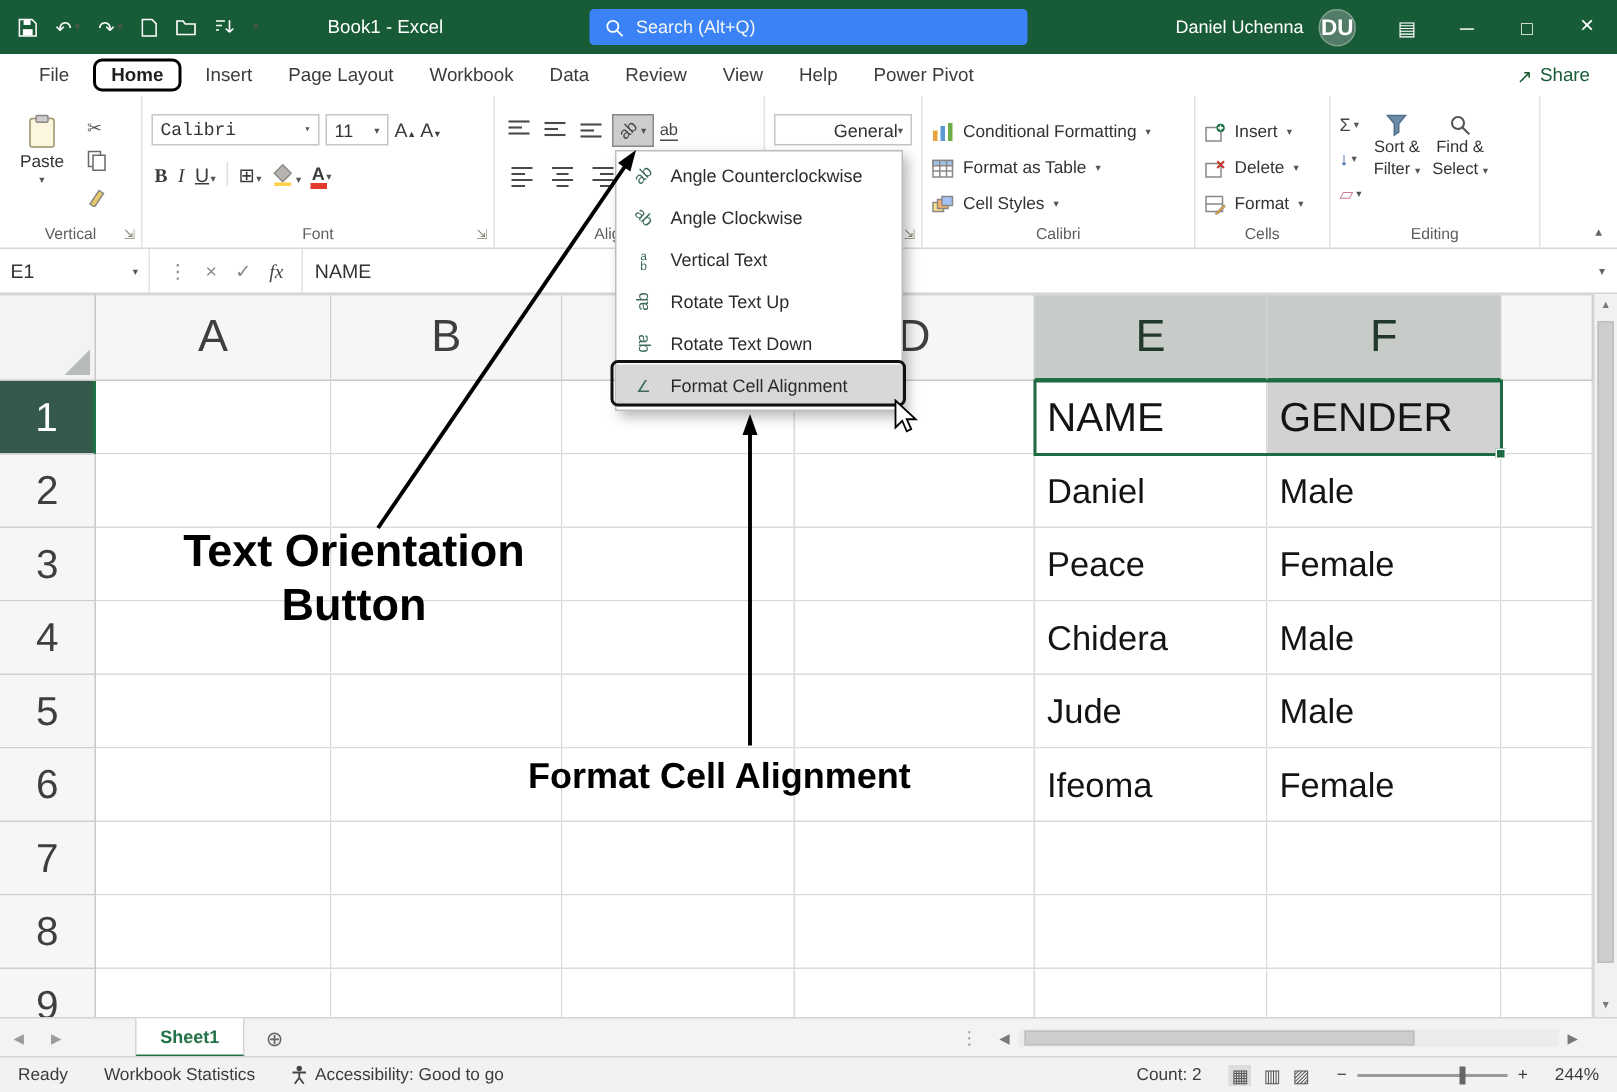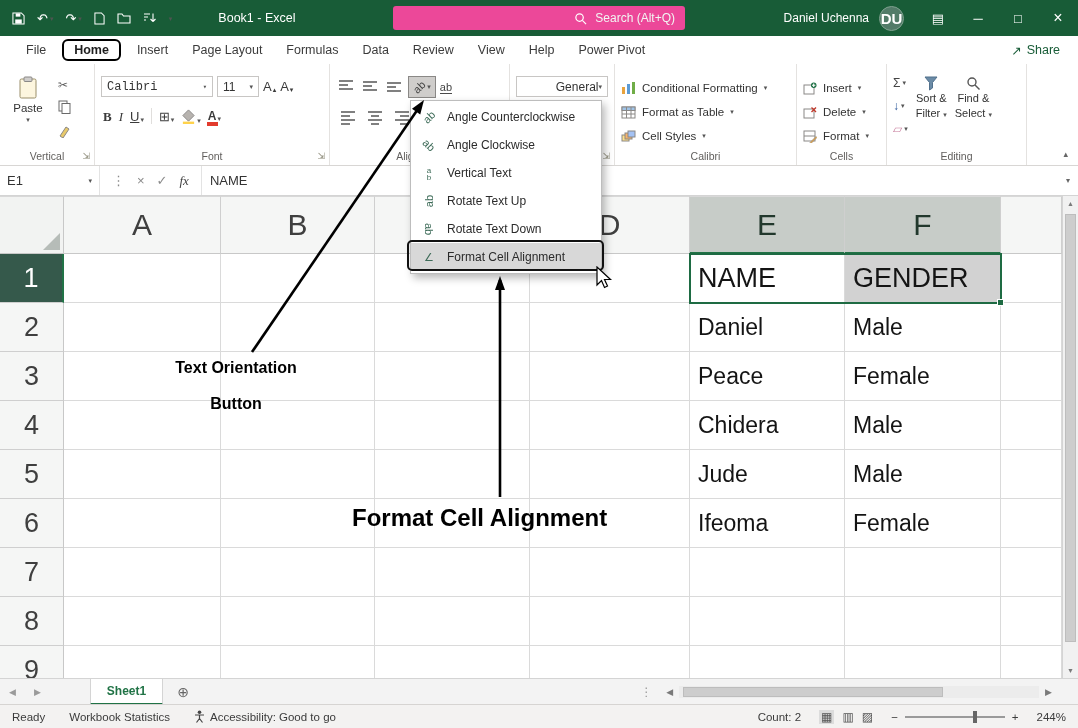--- a/index.html
+++ b/index.html
@@ -7,21 +7,21 @@
   *{box-sizing:border-box;}
 
   
   .titlebar{position:absolute;top:0;left:0;width:1078px;height:36px;background:#185c37;
     display:flex;align-items:center;color:#fff;font-size:12px;}
   .qat{display:flex;align-items:center;gap:12px;padding-left:12px;}
   .qat .qi{display:inline-flex;align-items:center;gap:2px;color:#fff;font-size:13px;line-height:1;cursor:default;}
   .qat .caret{font-size:7px;opacity:.9;}
   .doc-title{margin-left:46px;white-space:nowrap;font-size:12.5px;}
   .searchbox{position:absolute;left:50%;top:6px;transform:translateX(-50%);width:292px;height:24px;
-    background:#ec4899;border-radius:3px;display:flex;align-items:center;gap:8px;padding:0 10px;color:#f2f6f3;font-size:12px;justify-content:flex-end;}
+    background:#3b82f6;border-radius:3px;display:flex;align-items:center;gap:8px;padding:0 10px;color:#f2f6f3;font-size:12px;}
   .tb-right{margin-left:auto;display:flex;align-items:center;}
   .user-name{font-size:12px;margin-right:10px;}
   .avatar{width:25px;height:25px;border-radius:50%;background:#527b68;border:1px solid #7fa18f;
     display:flex;align-items:center;justify-content:center;font-size:15px;font-weight:bold;margin-right:14px;}
   .win-btn{width:40px;height:36px;display:flex;align-items:center;justify-content:center;font-size:13px;}
   .win-btn.close{font-size:16px;}
 
   
   .tabsrow{position:absolute;top:36px;left:0;width:1078px;height:28px;background:#fff;
     display:flex;align-items:center;font-size:12.5px;color:#3b3b3b;padding-left:14px;}
@@ -111,21 +111,21 @@
   .mic{width:20px;display:inline-flex;align-items:center;justify-content:center;color:#3d6b58;font-size:11px;}
   .rot-ccw{transform:rotate(-45deg);} .rot-cw{transform:rotate(45deg);}
   .rot-up{transform:rotate(-90deg);} .rot-down{transform:rotate(90deg);}
   .vert-ic{writing-mode:vertical-rl;text-orientation:upright;font-size:8px;letter-spacing:-2px;}
   .hl-box{position:absolute;left:407px;top:240px;width:197px;height:31px;border:2.5px solid #111;
     border-radius:5px;z-index:55;pointer-events:none;}
 
   
   .ann-svg{position:absolute;left:0;top:0;z-index:60;pointer-events:none;}
   .ann-text1{position:absolute;left:100px;top:350px;width:272px;text-align:center;font-weight:bold;
-    font-size:16px;color:#000;z-index:60;line-height:36px;}
+    font-size:30px;color:#000;z-index:60;line-height:36px;}
   .ann-text2{position:absolute;left:352px;top:504px;font-weight:bold;font-size:24px;color:#000;z-index:60;}
   .cursor{position:absolute;left:596px;top:266px;z-index:70;}
 
   
   .sheetbar{position:absolute;top:678px;left:0;width:1078px;height:26px;background:#f3f3f3;
     border-top:1px solid #d4d4d4;display:flex;align-items:center;font-size:12px;color:#555;}
   .snav{padding:0 9px;font-size:9px;color:#9a9a9a;}
   .sheet-tab{margin-left:40px;height:26px;display:flex;align-items:center;padding:0 16px;background:#fff;
     border-left:1px solid #d4d4d4;border-right:1px solid #d4d4d4;border-bottom:2px solid #217346;
     color:#217346;font-weight:bold;}
@@ -210,21 +210,21 @@
         <span>×</span>
       </span>
   </div>
 </div>
 
 <div class="tabsrow">
   <span class="tab">File</span>
   <span class="tab home">Home</span>
   <span class="tab">Insert</span>
   <span class="tab">Page Layout</span>
-  <span class="tab">Formulas</span>
+  <span class="tab">Workbook</span>
   <span class="tab">Data</span>
   <span class="tab">Review</span>
   <span class="tab">View</span>
   <span class="tab">Help</span>
   <span class="tab">Power Pivot</span>
   <span class="share">
     <span>↗</span>
     <span>Share</span>
   </span>
 </div>

